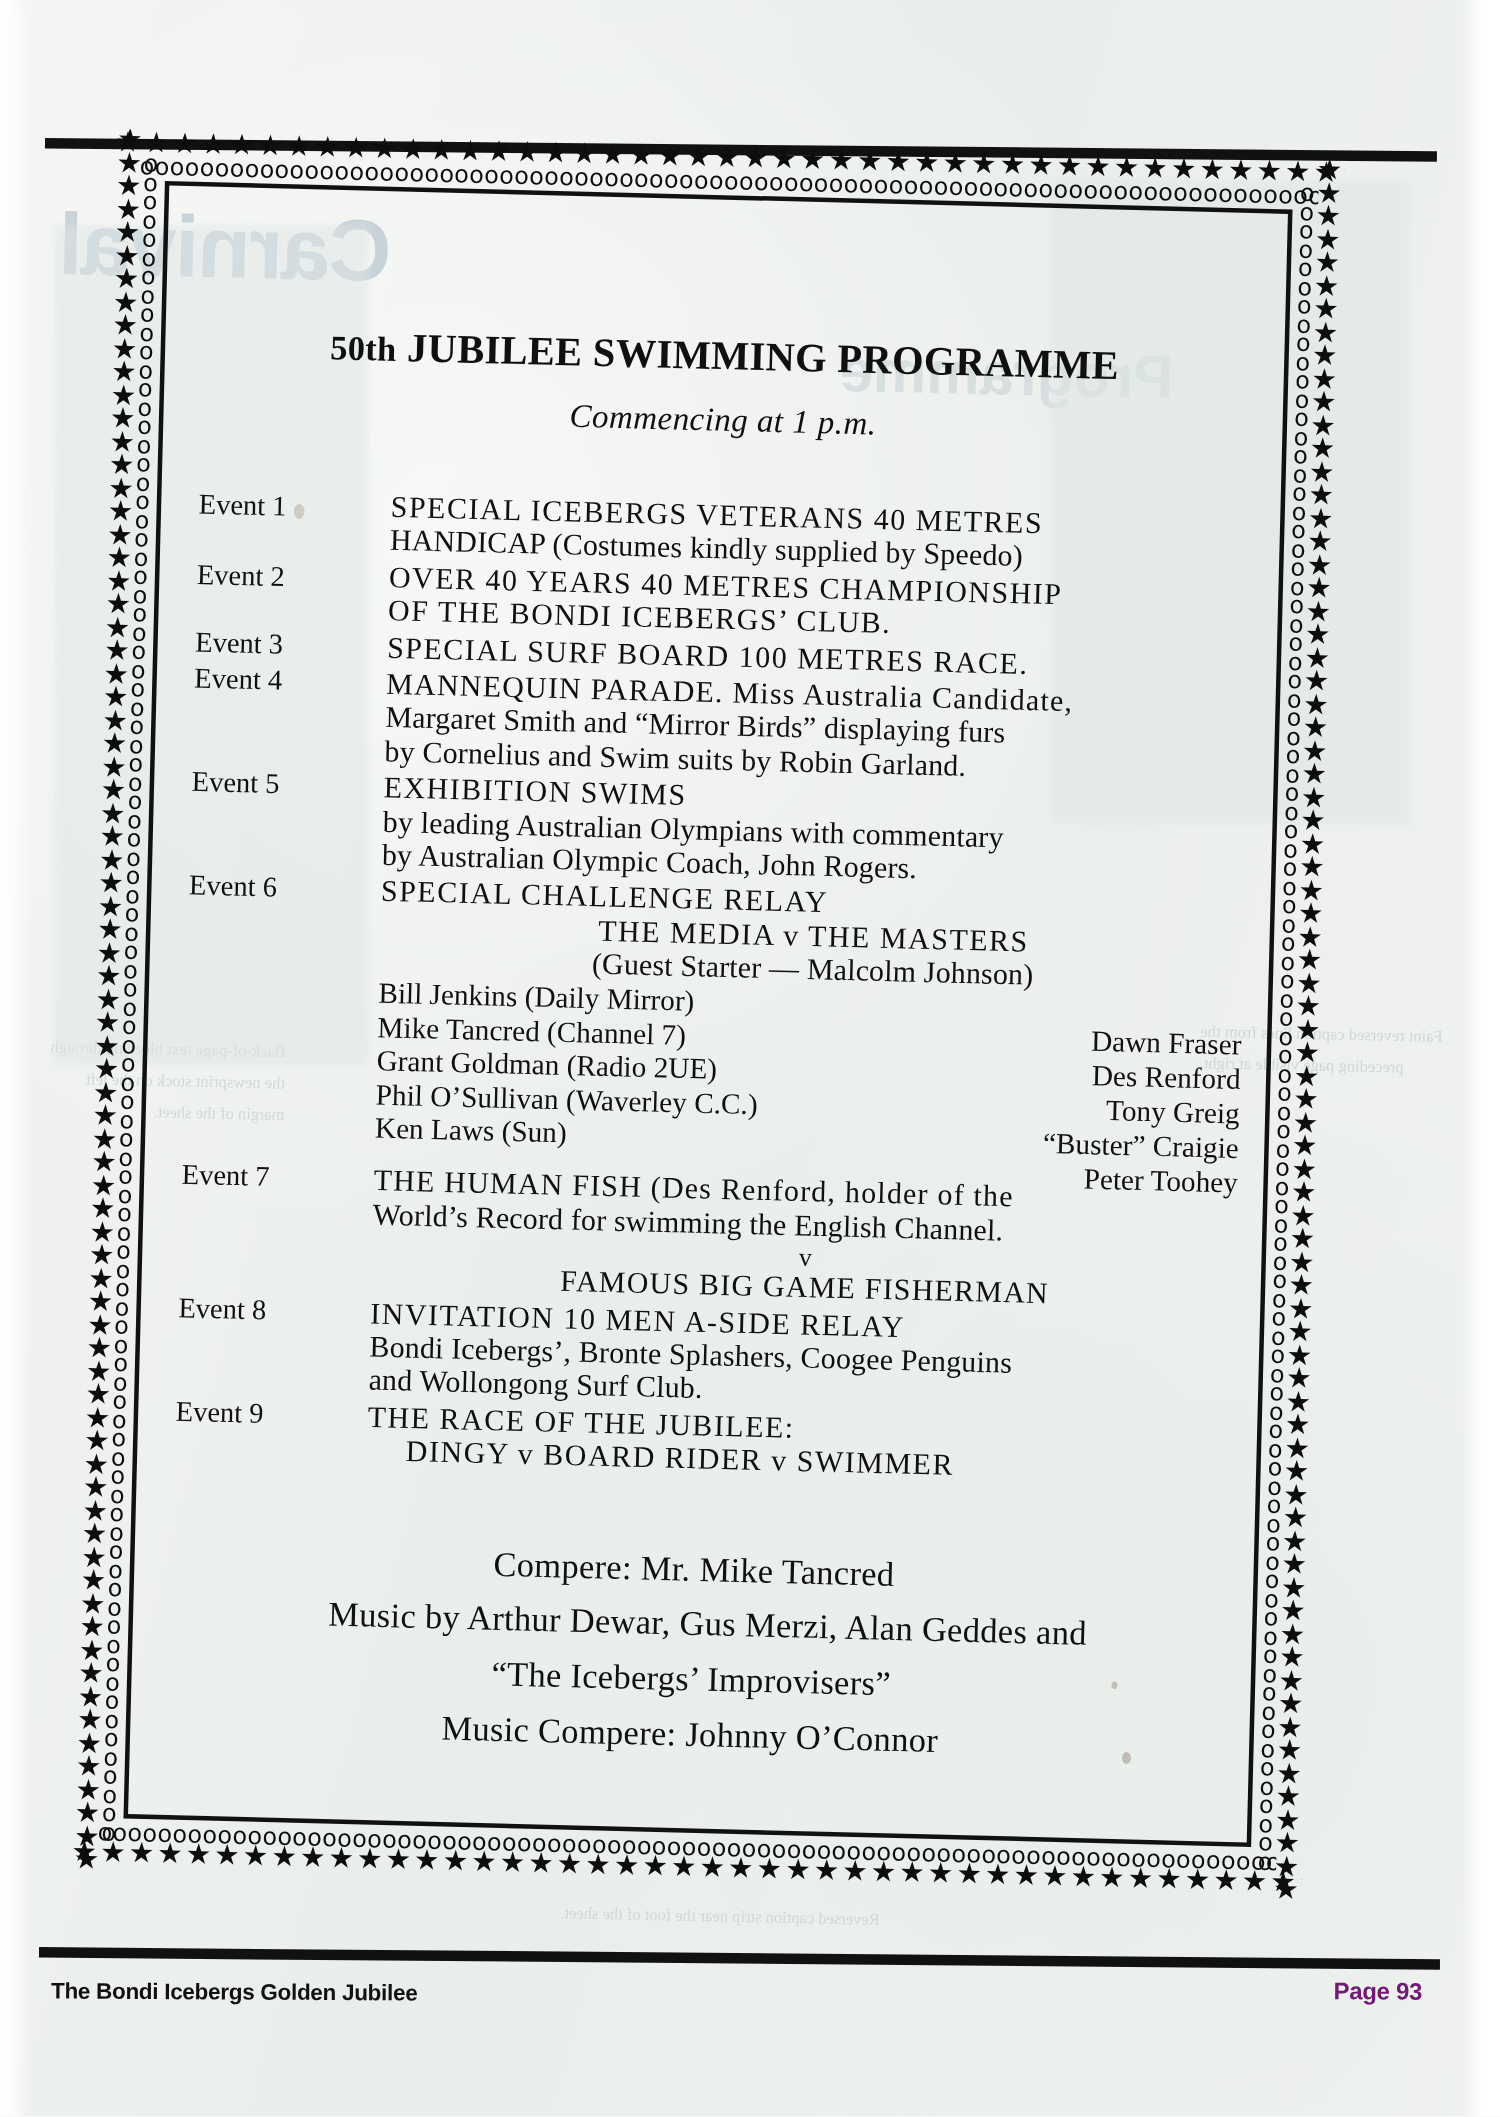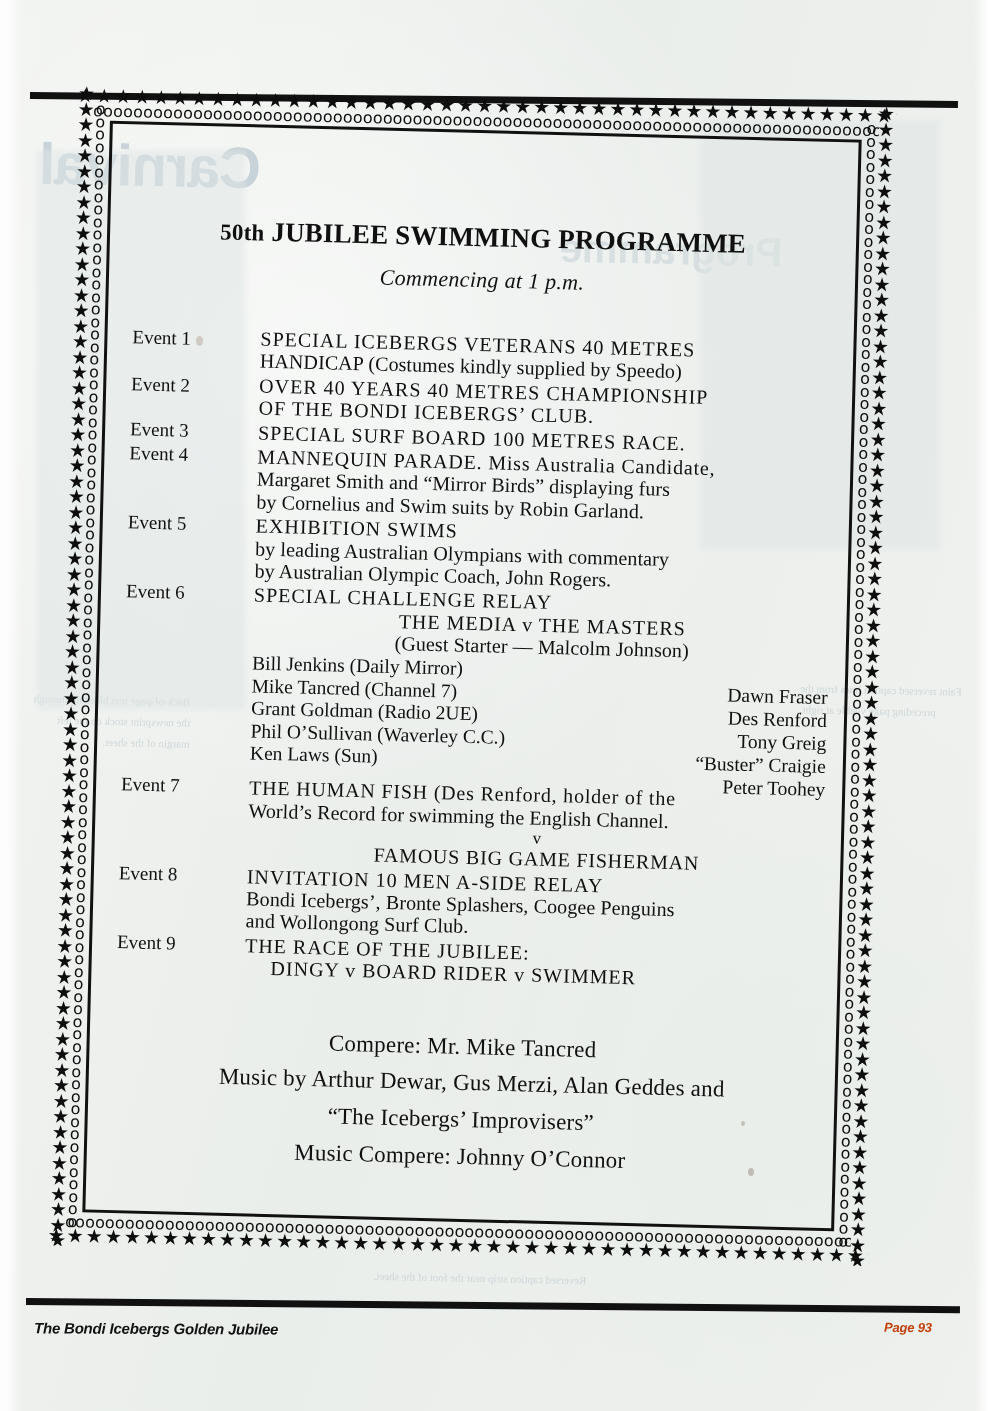--- a/index.html
+++ b/index.html
@@ -301,43 +301,42 @@
     font-size: 23px;
     line-height: 1.42;
     letter-spacing: 0.2px;
   }
   .credits div { margin-bottom: 4px; }
   .credits .indent-a { padding-left: 20px; }
 
   
   .footer {
     position: absolute;
-    left: 0; right: 16px;
+    left: 0; right: 0;
     top: 1320px;
     height: 40px;
     font-family: "Liberation Sans", sans-serif;
-    font-style: italic;
   }
   .footer-left {
     position: absolute;
     left: 34px;
     top: 0;
     font-size: 15px;
     font-weight: bold;
     color: #111;
     letter-spacing: -0.2px;
     transform: rotate(0.3deg);
   }
   .footer-right {
     position: absolute;
     right: 52px;
     top: 0;
-    font-size: 13px;
+    font-size: 16px;
     font-weight: bold;
-    color: #c2410c;
+    color: #701a75;
     letter-spacing: -0.2px;
     transform: rotate(0.3deg);
   }
 
   .speck {
     position: absolute;
     background: #b9ada0;
     border-radius: 50%;
     opacity: 0.55;
     pointer-events: none;

